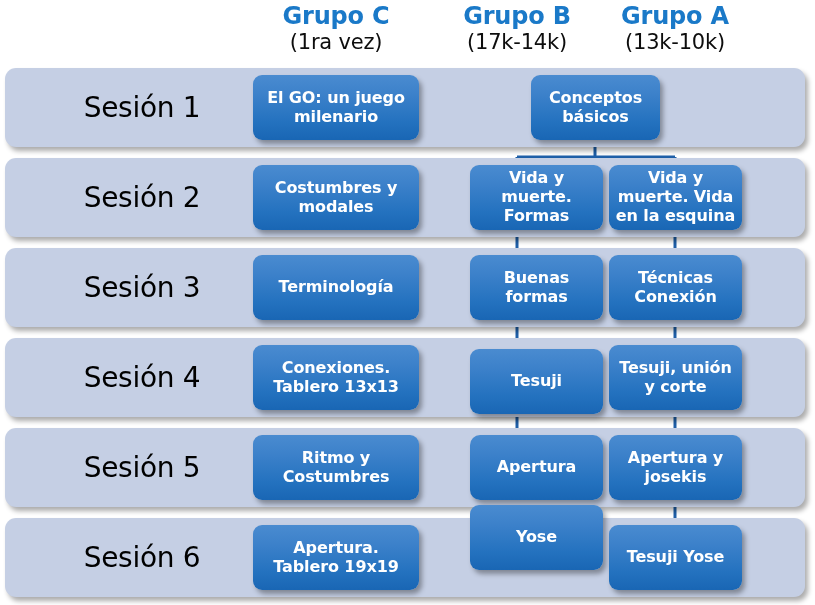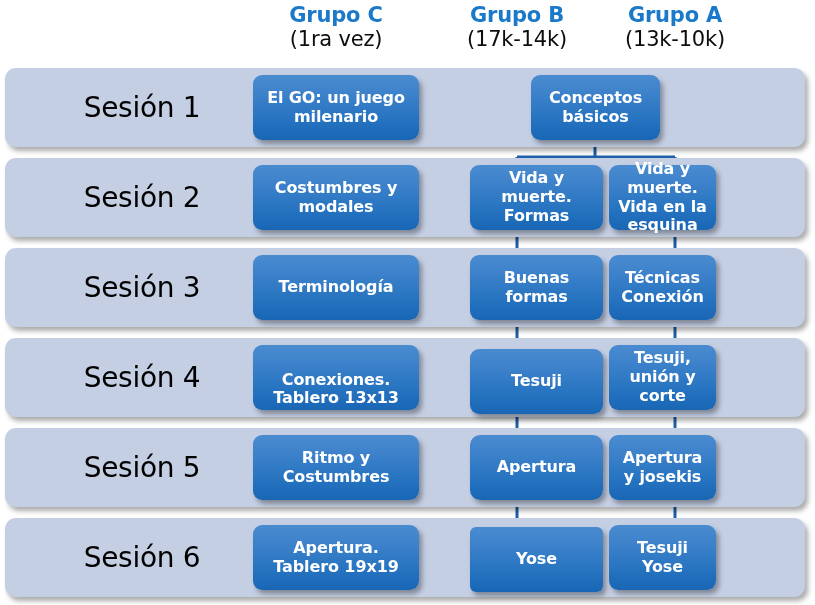--- a/index.html
+++ b/index.html
@@ -21,21 +21,21 @@
 
   
   .col-header {
     position: absolute;
     text-align: center;
     line-height: 1.08;
     white-space: nowrap;
   }
   .col-header .grp-name {
     display: block;
-    font-size: 21px;
+    font-size: 24px;
     font-weight: 700;
     color: #1a79c8;
     letter-spacing: -0.2px;
   }
   .col-header .grp-sub {
     display: block;
     font-size: 21px;
     font-weight: 400;
     color: #0d0d0d;
     letter-spacing: -0.2px;
@@ -105,21 +105,21 @@
     height: 65px;
   }
   .topic-box.col-b {
     left: 451px;
     width: 133px;
     height: 65px;
     margin-left: 19px;
   }
   .topic-box.col-a {
     left: 609px;
-    width: 107px;
+    width: 133px;
     height: 65px;
   }
   .topic-box.col-ab {
     left: 531px;
     width: 129px;
     height: 65px;
   }
   .topic-box span {
     display: block;
   }
@@ -196,21 +196,21 @@
   <div class="topic-box col-b" style="top:255px;">
     <span>Buenas formas</span>
   </div>
   <div class="topic-box col-a" style="top:255px;">
     <span>Técnicas Conexión</span>
   </div>
 
   <div class="session-row" style="top:338px;">
     <div class="session-label">Sesión 4</div>
   </div>
-  <div class="topic-box col-c" style="top:345px;align-items:flex-end;">
+  <div class="topic-box col-c" style="top:345px;">
     <span>Conexiones. Tablero 13x13</span>
   </div>
   <div class="topic-box col-b" style="top:349px;border-radius:9px;">
     <span>Tesuji</span>
   </div>
   <div class="topic-box col-a" style="top:345px;">
     <span>Tesuji, unión y corte</span>
   </div>
 
   <div class="session-row" style="top:428px;">
@@ -225,20 +225,20 @@
   <div class="topic-box col-a" style="top:435px;">
     <span>Apertura y josekis</span>
   </div>
 
   <div class="session-row" style="top:518px;">
     <div class="session-label">Sesión 6</div>
   </div>
   <div class="topic-box col-c" style="top:525px;">
     <span>Apertura. Tablero 19x19</span>
   </div>
-  <div class="topic-box col-b" style="top:527px;border-radius:6px;">
+  <div class="topic-box col-b" style="top:505px;">
     <span>Yose</span>
   </div>
   <div class="topic-box col-a" style="top:525px;">
     <span>Tesuji Yose</span>
   </div>
 
 </div>
 
 </body></html>

